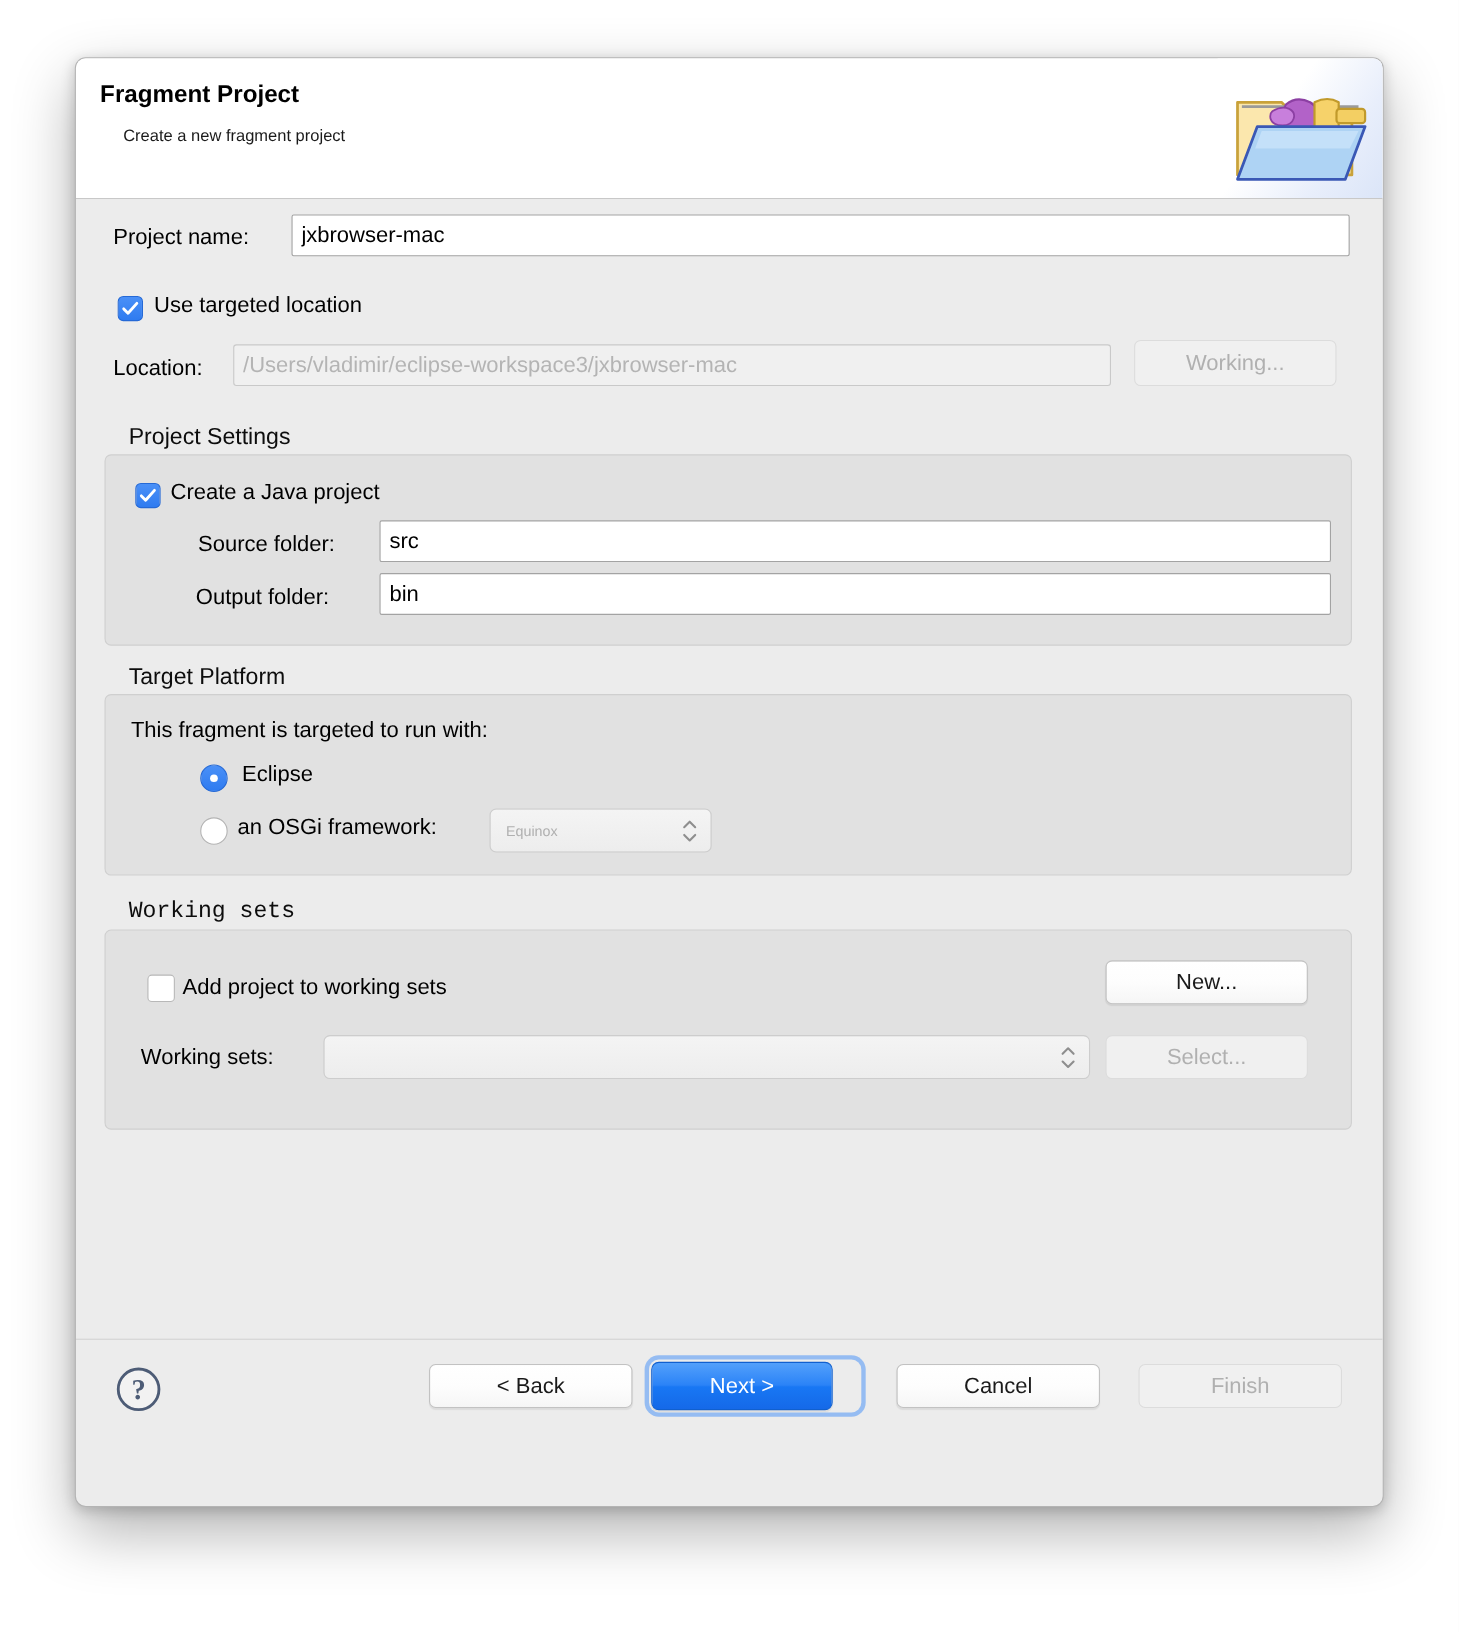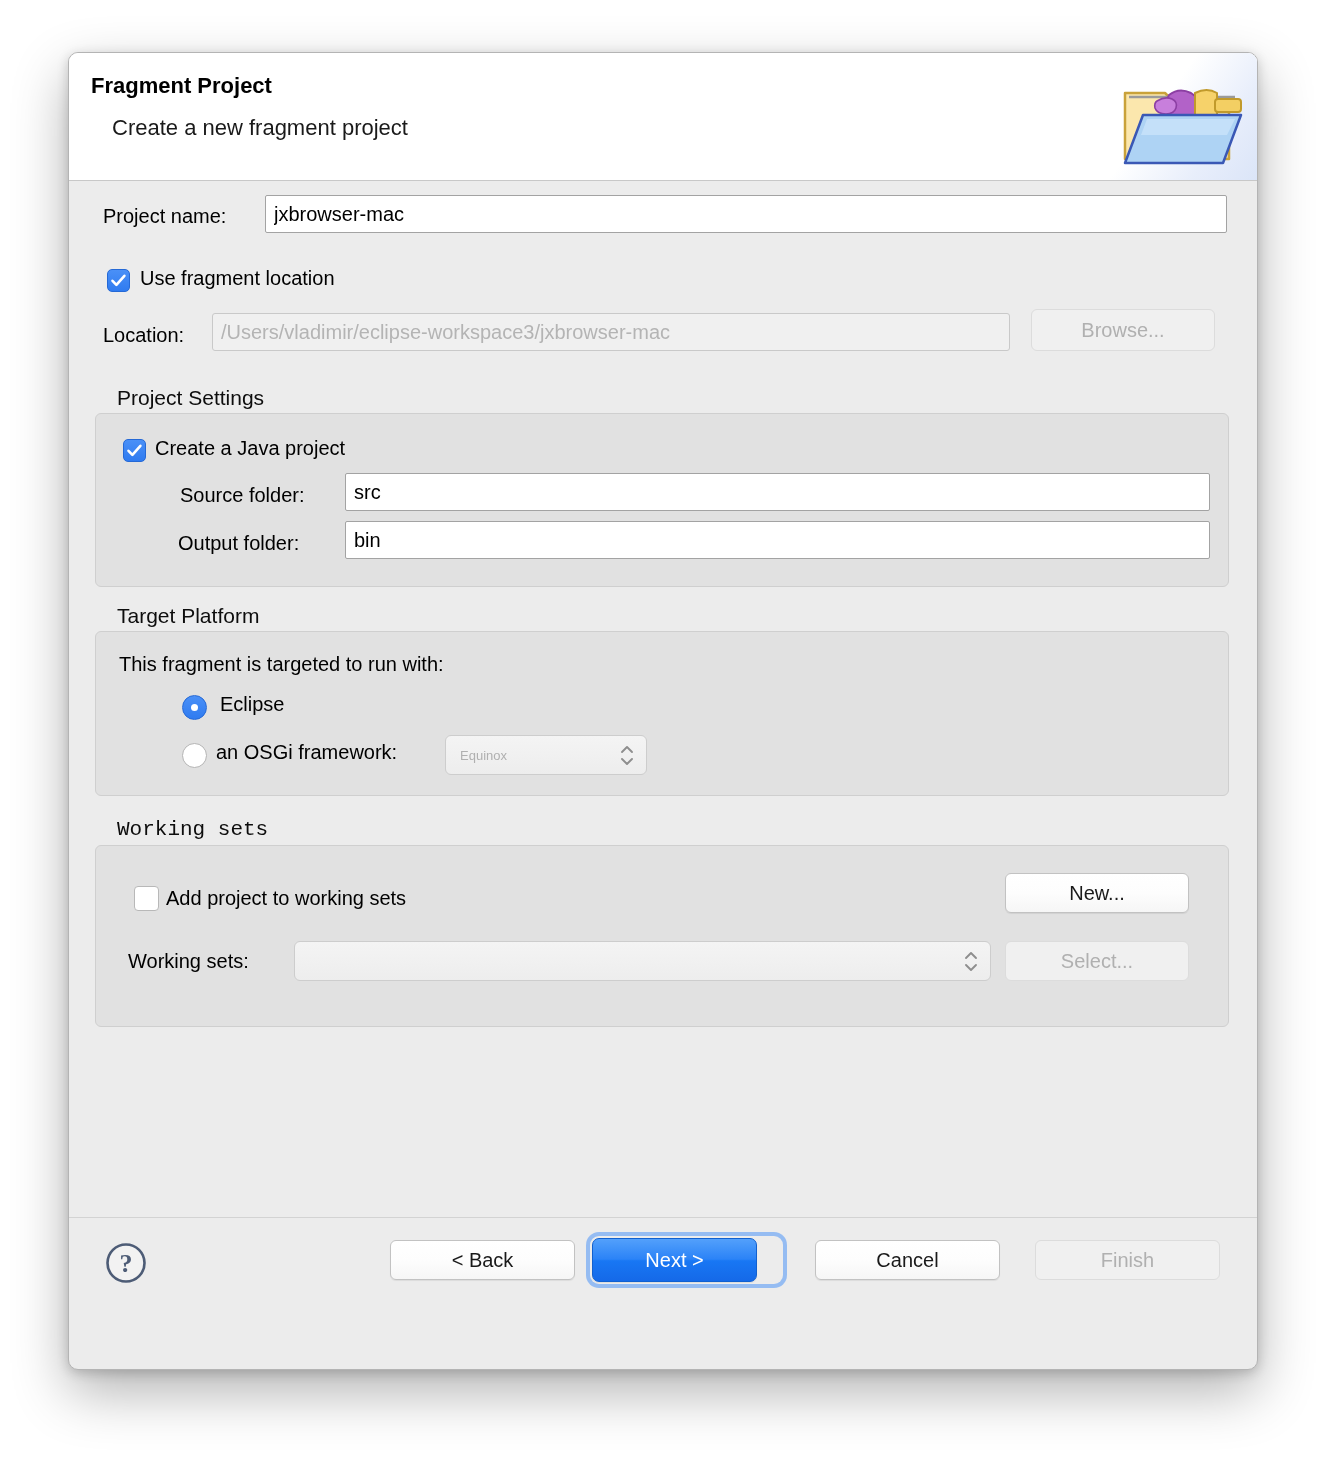--- a/index.html
+++ b/index.html
@@ -82,21 +82,21 @@
     left: 22px;
     top: 20px;
     font-size: 22px;
     font-weight: bold;
     color: #000000;
   }
   .banner-sub {
     position: absolute;
     left: 43px;
     top: 62px;
-    font-size: 22px;
+    font-size: 15px;
     color: #1a1a1a;
   }
   .banner-icon {
     position: absolute;
     right: 0px;
     top: 0px;
     width: 150px;
     height: 127px;
     background: linear-gradient(125deg, #ffffff 0%, #ffffff 38%, #e8eefb 72%, #dbe5f8 100%);
   }
@@ -298,25 +298,25 @@
     <div class="body">
 
       <div class="lbl" style="position:absolute;left:34px;top:24px;">Project name:</div>
       <input class="textfield" type="text" style="position: absolute; left: 196px; top: 14px; width: 962px; height: 38px;" value="jxbrowser-mac">
 
       <div class="cbx on" style="left:38px;top:88px;">
         <svg width="21" height="21" viewBox="0 0 21 21">
           <path d="M4.5 10.8 L8.4 14.8 L16.4 5.8" fill="none" stroke="#ffffff" stroke-width="2.6" stroke-linecap="round" stroke-linejoin="round"></path>
         </svg>
       </div>
-      <div class="lbl" style="position:absolute;left:71px;top:86px;">Use fragment location</div>
+      <div class="lbl" style="position:absolute;left:71px;top:86px;">Use targeted location</div>
 
       <div class="lbl" style="position:absolute;left:34px;top:143px;">Location:</div>
       <input class="textfield disabled" type="text" readonly="" style="position: absolute; left: 143px; top: 132px; width: 798px; height: 38px; border-radius: 3px;" placeholder="/Users/vladimir/eclipse-workspace3/jxbrowser-mac">
-      <div class="btn disabled" style="position:absolute;left:962px;top:128px;width:184px;height:42px;">Browse...</div>
+      <div class="btn disabled" style="position:absolute;left:962px;top:128px;width:184px;height:42px;">Working...</div>
 
       <div class="group-label" style="left:48px;top:205px;">Project Settings</div>
       <div class="group-box" style="left:26px;top:232px;width:1134px;height:174px;"></div>
 
       <div class="cbx on" style="left:54px;top:258px;">
         <svg width="21" height="21" viewBox="0 0 21 21">
           <path d="M4.5 10.8 L8.4 14.8 L16.4 5.8" fill="none" stroke="#ffffff" stroke-width="2.6" stroke-linecap="round" stroke-linejoin="round"></path>
         </svg>
       </div>
       <div class="lbl" style="position:absolute;left:86px;top:256px;">Create a Java project</div>

